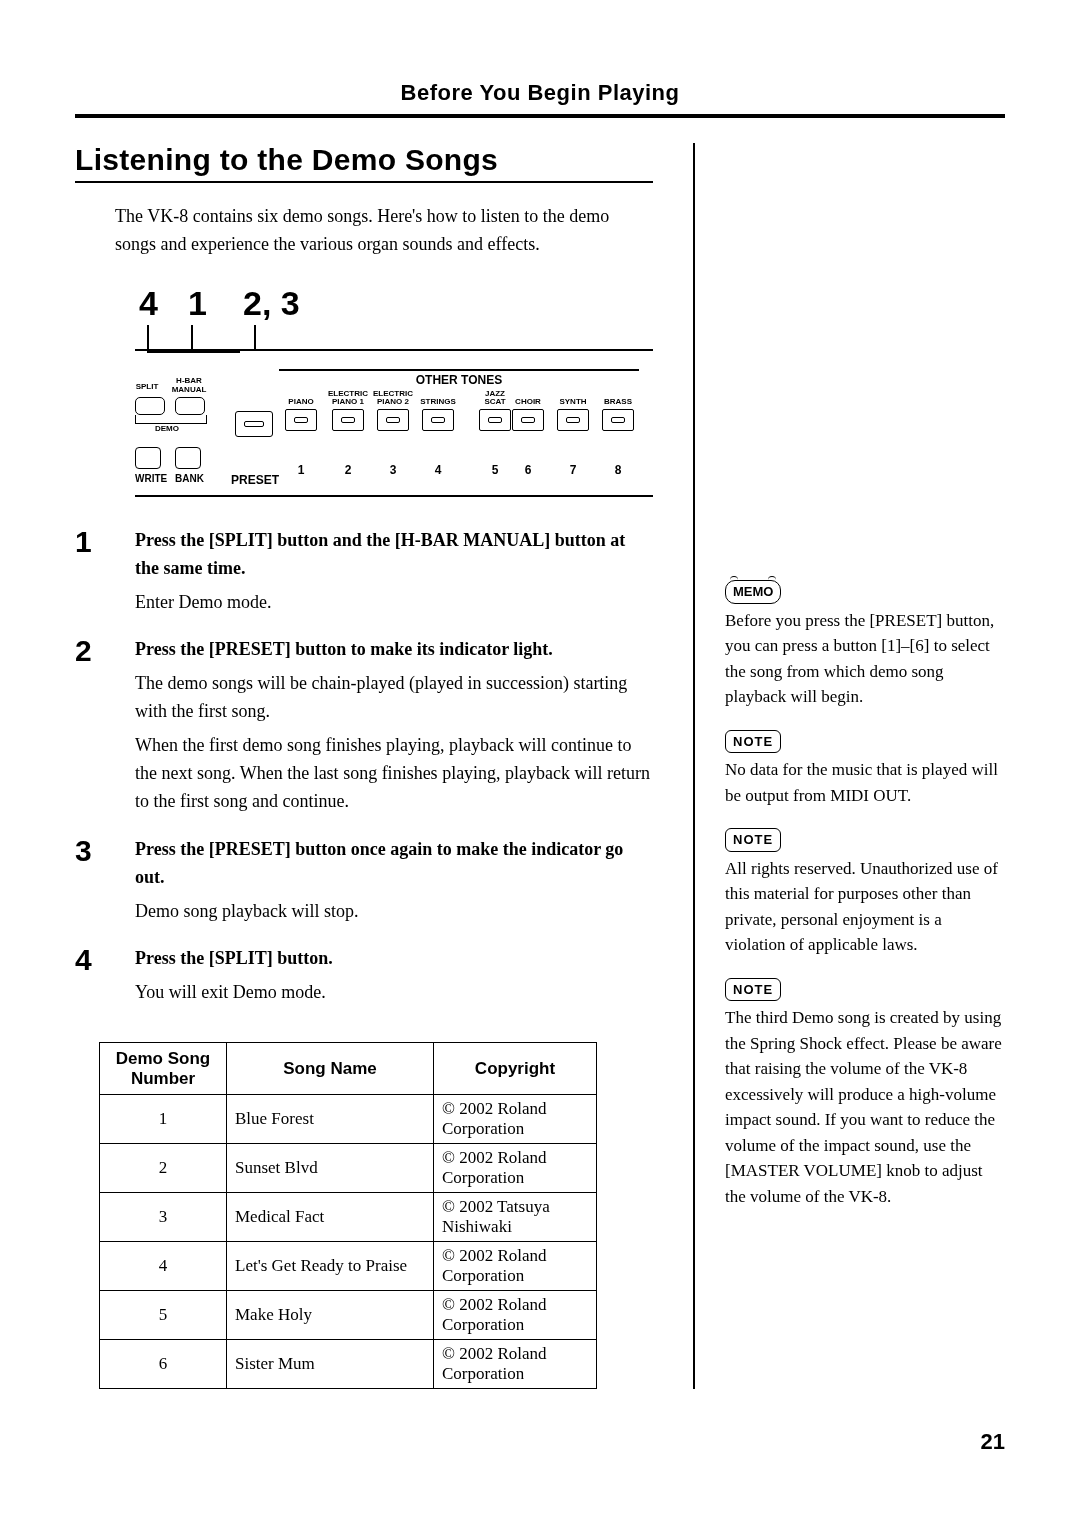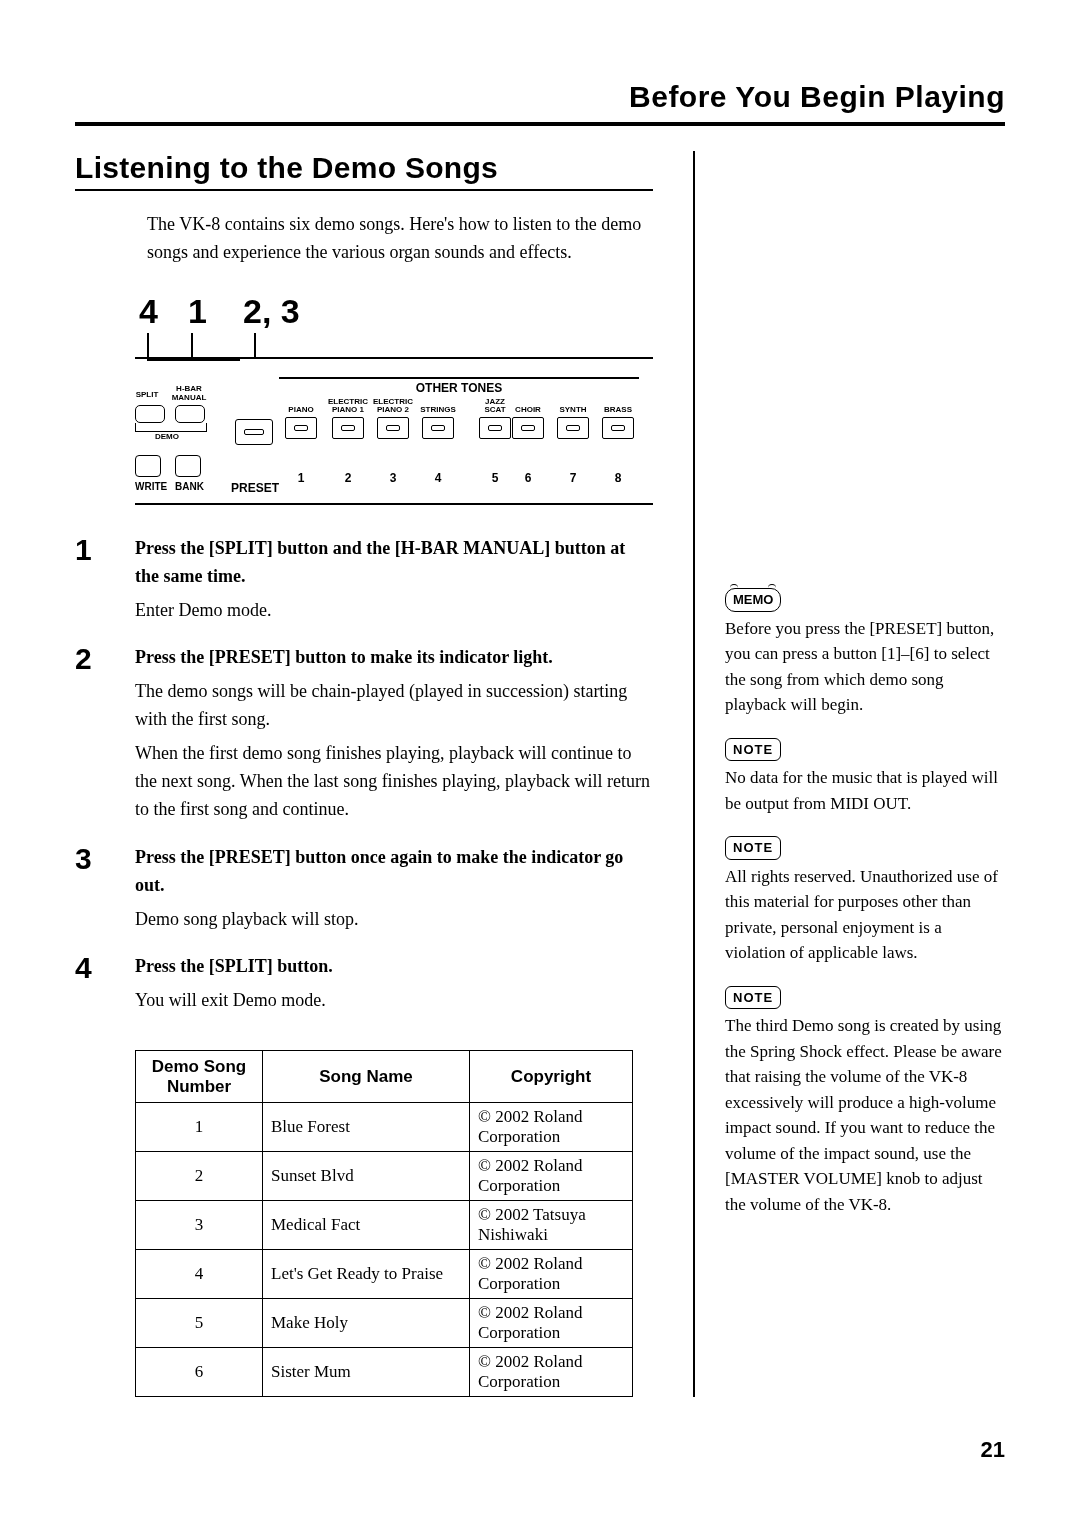--- a/index.html
+++ b/index.html
@@ -8,24 +8,24 @@
     color: #000;
     background: #fff;
     width: 1080px;
     box-sizing: border-box;
   }
   .page {
     padding: 80px 75px 40px 75px;
     box-sizing: border-box;
   }
   .header-title {
-    text-align: right;
-    font-family: Arial, Helvetica, sans-serif;
-    font-weight: bold;
-    font-size: 30px;
+    text-align: center;
+    font-family: Arial, Helvetica, sans-serif;
+    font-weight: bold;
+    font-size: 22px;
     letter-spacing: 0.5px;
   }
   .header-rule {
     border-bottom: 4px solid #000;
     margin-top: 8px;
   }
   .columns {
     display: flex;
     margin-top: 25px;
   }
@@ -45,21 +45,21 @@
     font-weight: bold;
     font-size: 30px;
     letter-spacing: 0.3px;
     border-bottom: 2px solid #000;
     padding-bottom: 4px;
     margin-bottom: 20px;
   }
   .intro {
     font-size: 18px;
     line-height: 1.55;
-    margin-left: 72px;
+    margin-left: 40px;
   }
   .diagram-wrap {
     margin: 25px 0 30px 60px;
   }
   .diagram-numbers {
     font-family: Arial, Helvetica, sans-serif;
     font-weight: bold;
     font-size: 34px;
     margin-left: 4px;
     margin-bottom: 2px;
@@ -175,21 +175,21 @@
     line-height:1.55;
   }
   .step-body .lead {
     font-family: "Times New Roman", Times, serif;
     font-weight: bold;
     font-size:18px;
   }
   table.songs {
     border-collapse: collapse;
     margin-top: 35px;
-    margin-left:60px;
+    margin-left:24px;
     width: 498px;
   }
   table.songs th, table.songs td {
     border:1px solid #000;
     font-size:17px;
     padding:4px 8px;
   }
   table.songs th {
     font-family: Arial, Helvetica, sans-serif;
     font-weight:bold;

